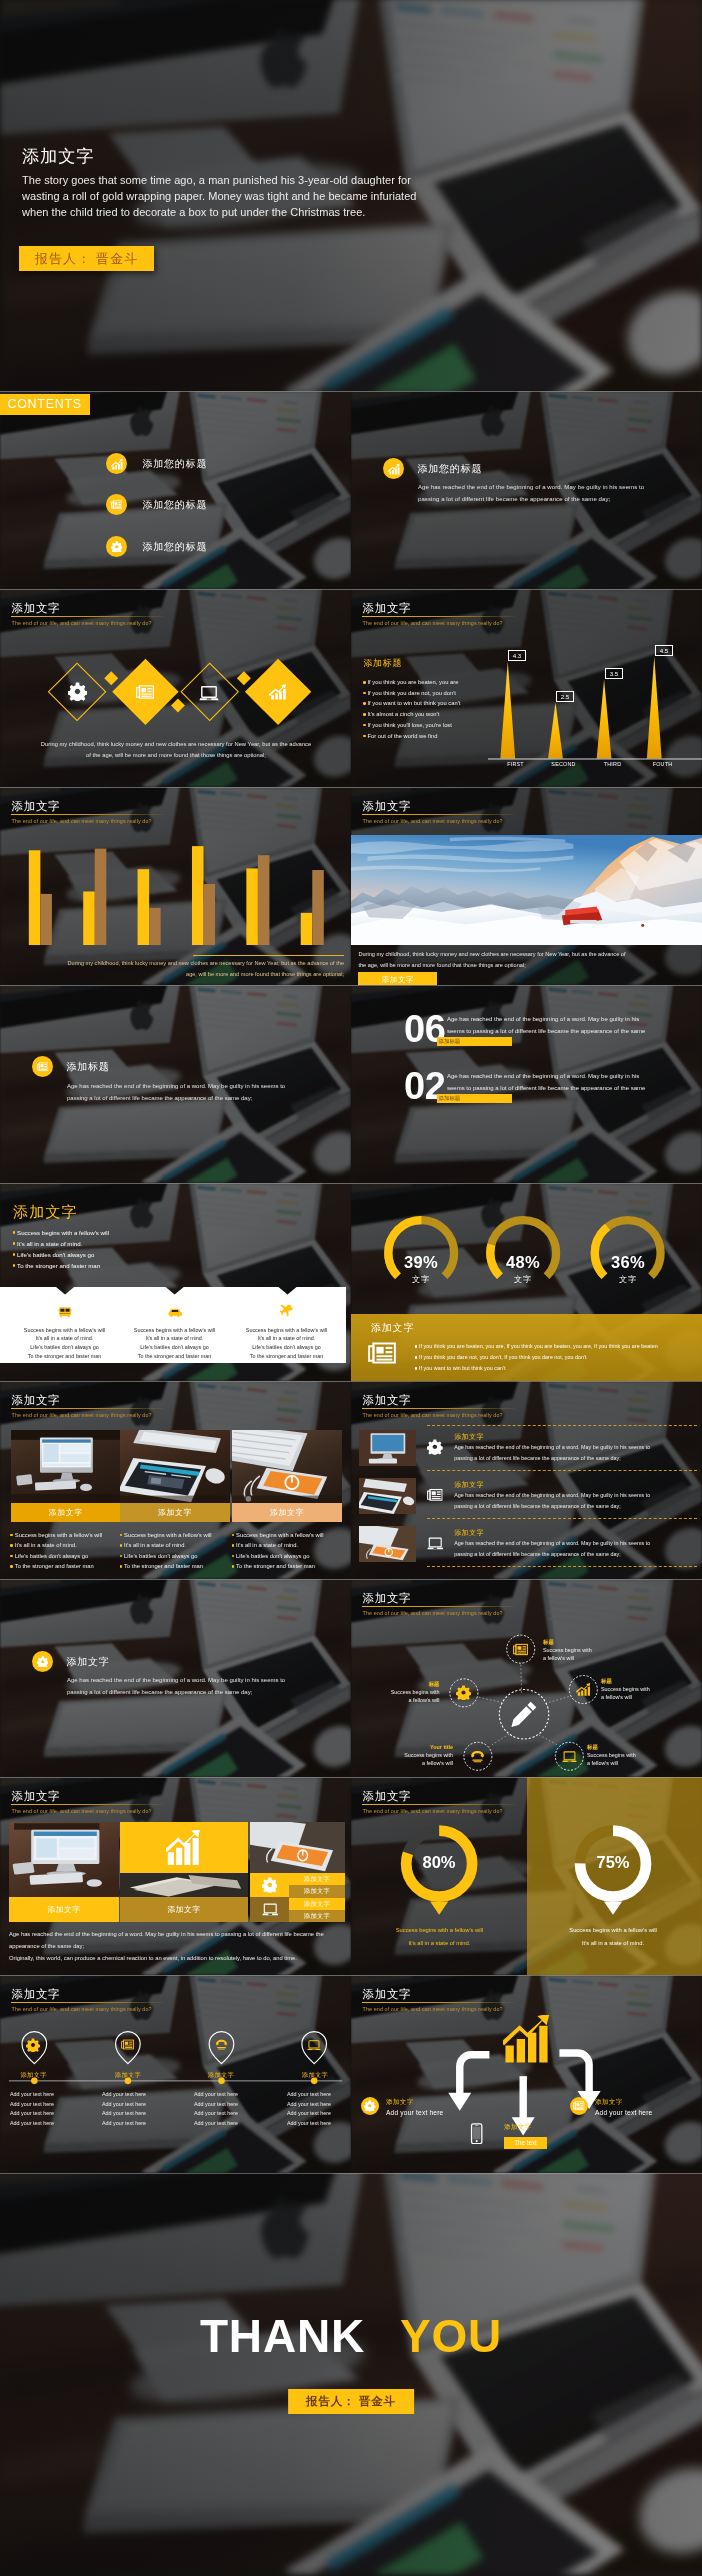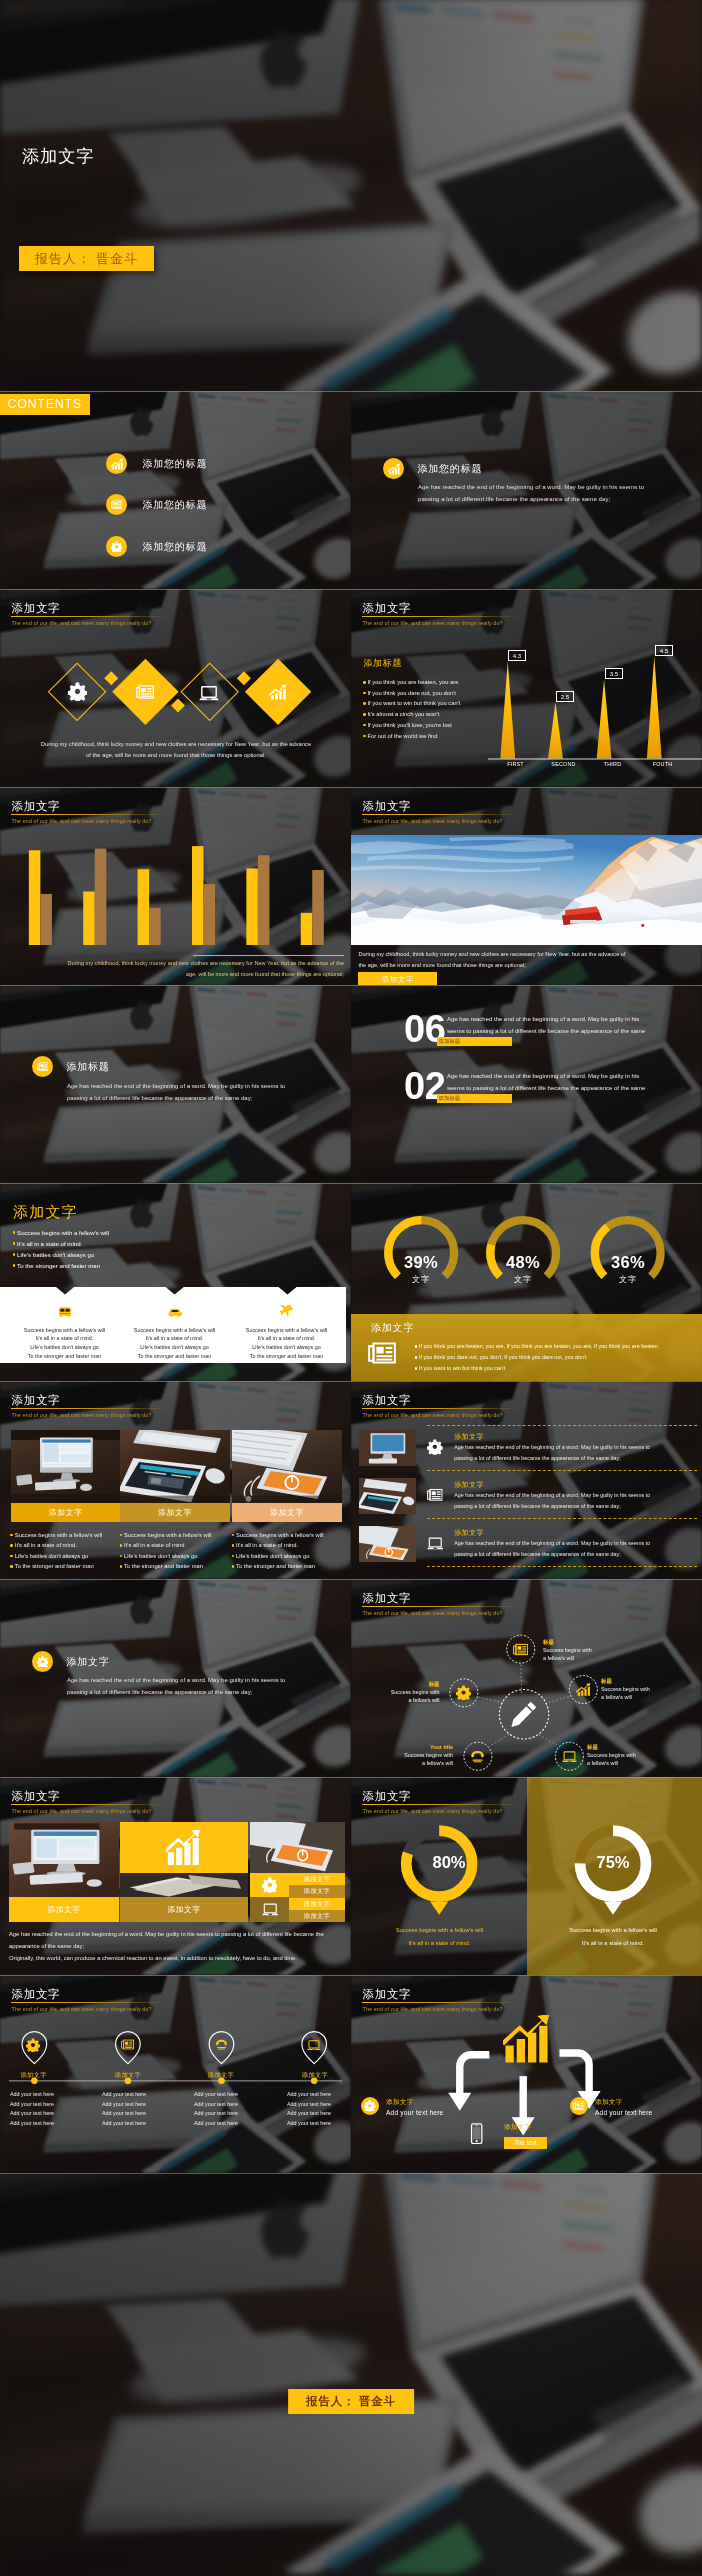--- a/index.html
+++ b/index.html
@@ -345,20 +345,21 @@
  </g>
 
  <g filter="url(#f4)">
             <ellipse cx="409" cy="203" rx="29" ry="24" fill="#c9ccd0" transform="rotate(-26 409 203)"></ellipse>
           </g>
 </svg>
 </div>
   <div class="scrim" style="background:linear-gradient(100deg,rgba(10,10,10,.74) 0%,rgba(12,12,12,.67) 45%,rgba(16,13,11,.54) 74%,rgba(16,13,11,.46) 100%)"></div>
   <div class="content">
     <div class="hero-sub">添加文字</div>
+    <p class="hero-p">The story goes that some time ago, a man punished his 3-year-old daughter for wasting a roll of gold wrapping paper. Money was tight and he became infuriated when the child tried to decorate a box to put under the Christmas tree.</p>
     <div class="hero-badge">报告人： 晋金斗</div>
   </div>
 </div>
 
 <div class="row">
   <div class="slide s-half">
     <div class="photo bgslot">
 <svg width="351" height="198" viewBox="0 0 426 240" style="transform-origin: 0px 0px; transform: scale(1); filter: blur(0.9px); left: 0px; top: 0px;">
  <defs>
   <linearGradient id="g-wood" x1="0.1" y1="0" x2="0.7" y2="1">
@@ -3022,21 +3023,21 @@
         <div class="st">The end of our life, and can meet many things really do?</div>
       </div>
       <svg class="dn" width="351" height="198" viewBox="0 0 426 240">
         <circle cx="107" cy="105" r="40" fill="none" stroke="#3b3b3b" stroke-width="13"></circle>
         <circle cx="107" cy="105" r="40" fill="none" stroke="#FFC20E" stroke-width="13" stroke-dasharray="201.06 251.33" transform="rotate(-90 107 105)"></circle>
         <path d="M96 151 h22 l-11 16 z" fill="#FFC20E"></path>
         <circle cx="318" cy="105" r="40" fill="none" stroke="#8E6E12" stroke-width="13"></circle>
         <circle cx="318" cy="105" r="40" fill="none" stroke="#ffffff" stroke-width="13" stroke-dasharray="188.5 251.33" transform="rotate(-90 318 105)"></circle>
         <path d="M307 151 h22 l-11 16 z" fill="#ffffff"></path>
       </svg>
-      <div class="dn-v" style="left:57px">80%</div>
+      <div class="dn-v" style="left:47px">80%</div>
       <div class="dn-v" style="left:221px">75%</div>
       <div class="dn-c dn-c1">
         <div>Success begins with a fellow's will</div>
         <div>It's all in a state of mind.</div>
       </div>
       <div class="dn-c dn-c2">
         <div>Success begins with a fellow's will</div>
         <div>It's all in a state of mind.</div>
       </div>
     </div>
@@ -3528,18 +3529,22 @@
    <rect x="226" y="240" width="58" height="24" fill="#45a968" transform="rotate(-31 226 240)"></rect>
  </g>
 
  <g filter="url(#f4)">
             <ellipse cx="409" cy="203" rx="29" ry="24" fill="#c9ccd0" transform="rotate(-26 409 203)"></ellipse>
           </g>
 </svg>
 </div>
   <div class="scrim" style="background:linear-gradient(100deg,rgba(10,10,10,.74) 0%,rgba(12,12,12,.66) 45%,rgba(16,13,11,.54) 74%,rgba(16,13,11,.46) 100%)"></div>
   <div class="content">
+    <div class="ty">
+      <span class="ty-w">THANK</span>
+      <span class="ty-y">YOU</span>
+    </div>
     <div class="ty-badge">报告人： 晋金斗</div>
   </div>
 </div>
 
 </div>
 
 
 </body></html>

